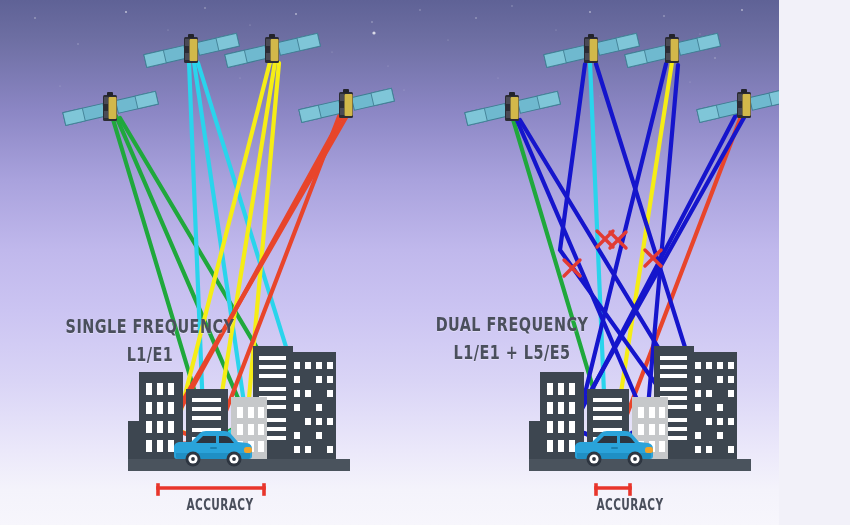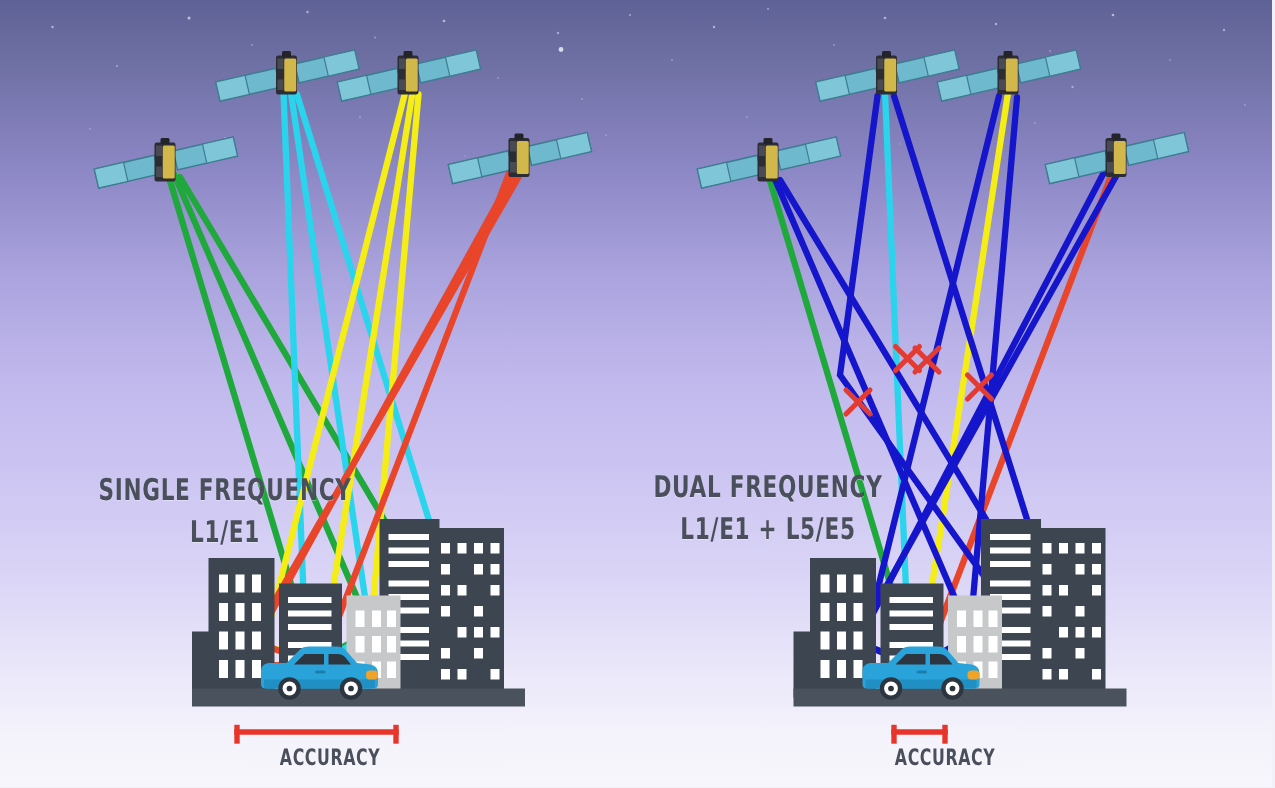--- a/index.html
+++ b/index.html
@@ -2,21 +2,21 @@
 <html><head>
 <meta charset="utf-8">
 <style>
   html,body{margin:0;padding:0;}
   body{
     width:850px;height:525px;overflow:hidden;
     font-family:"Liberation Sans", sans-serif;
     background:#f2f1f9;
   }
   #stage{
-    position:relative;width:848px;height:525px;overflow:hidden;
+    position:relative;width:779px;height:525px;overflow:hidden;
     background:linear-gradient(to bottom,
       #5f6296 0px,
       #6e6fa3 40px,
       #8b86c4 110px,
       #a9a2dd 180px,
       #c0b8ec 250px,
       #cbc4f2 310px,
       #d9d4f6 380px,
       #ebe8fa 450px,
       #f4f3fb 490px,

